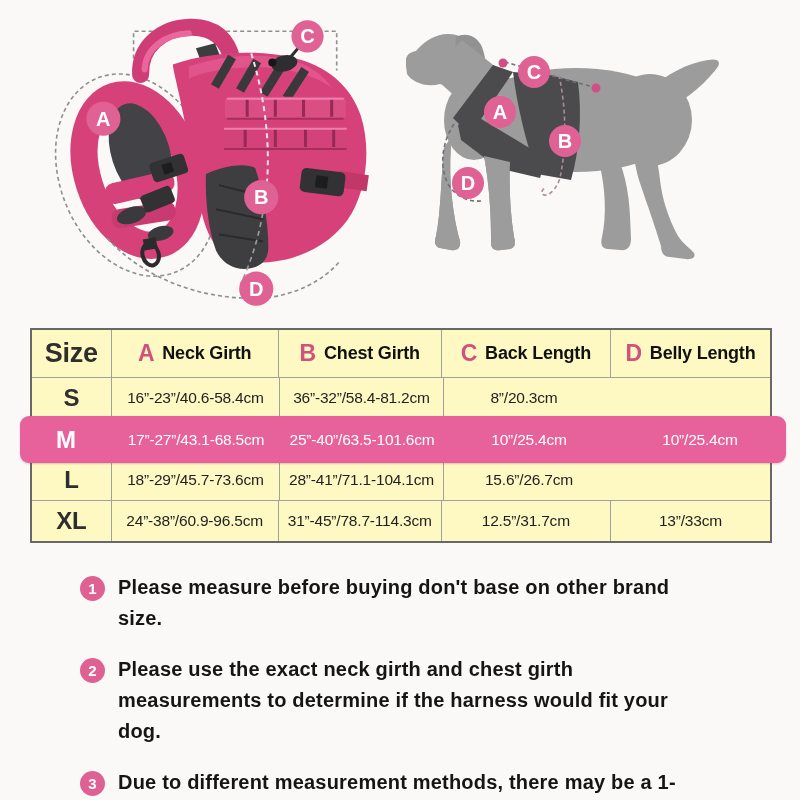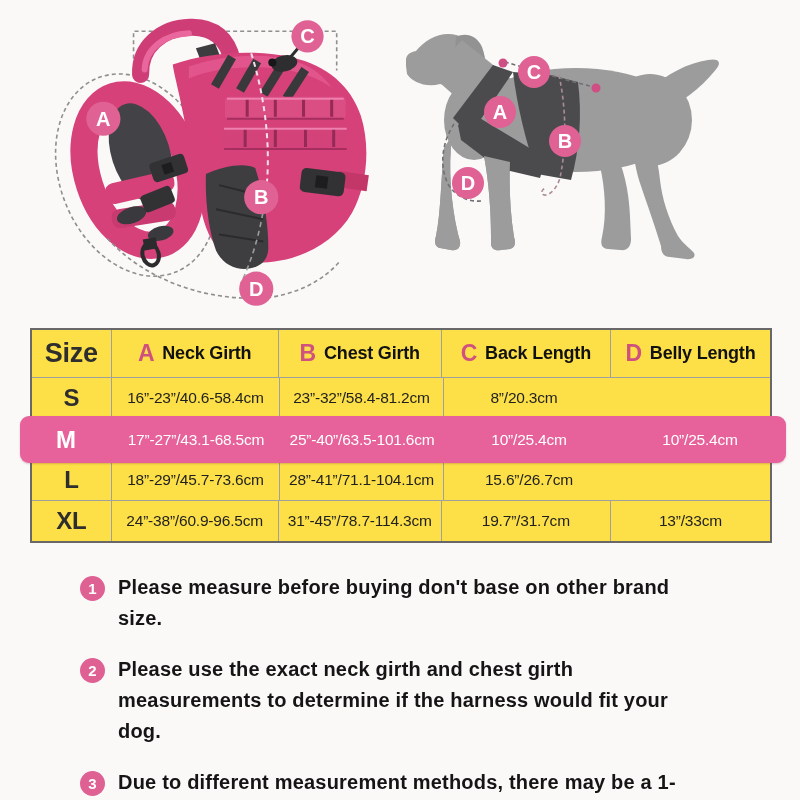--- a/index.html
+++ b/index.html
@@ -9,21 +9,21 @@
     width: 800px; height: 800px;
     background: #fbf9f8;
     font-family: "Liberation Sans", sans-serif;
     overflow: hidden;
   }
   .abs { position: absolute; }
 
   
   .size-table {
     position: absolute; left: 30px; top: 328px; width: 742px;
-    border: 2px solid #686868; background: #fde047;
+    border: 2px solid #686868; background: #fef9c3;
   }
   .t-row { display: flex; height: 41px; position: relative; }
   .t-row.hdr { height: 47px; }
   .t-row + .t-row { border-top: 1px solid #a0a0a0; }
   .t-cell {
     display: flex; align-items: center; justify-content: center;
     border-right: 1px solid #a0a0a0;
     font-size: 15.5px; color: #1f1f1f; letter-spacing: -0.2px;
     white-space: nowrap;
   }
@@ -229,21 +229,21 @@
       </div>
     <div class="t-cell c4">
         <span class="letter">D</span>
         <span>Belly Length</span>
       </div>
   </div>
 
   <div class="t-row">
     <div class="t-cell c0 size-cell">S</div>
     <div class="t-cell c1">16”-23”/40.6-58.4cm</div>
-    <div class="t-cell c2">23”-32”/58.4-81.2cm</div>
+    <div class="t-cell c2">36”-32”/58.4-81.2cm</div>
     <div class="t-cell c4">8”/20.3cm</div>
   </div>
 
   <div class="t-row">
     <div class="hl-bar">
       <div class="t-cell c0 size-cell">M</div>
       <div class="t-cell c1">17”-27”/43.1-68.5cm</div>
       <div class="t-cell c2">25”-40”/63.5-101.6cm</div>
       <div class="t-cell c3">10”/25.4cm</div>
       <div class="t-cell c4">10”/25.4cm</div>
@@ -254,21 +254,21 @@
     <div class="t-cell c0 size-cell">L</div>
     <div class="t-cell c1">18”-29”/45.7-73.6cm</div>
     <div class="t-cell c2">28”-41”/71.1-104.1cm</div>
     <div class="t-cell c3">15.6”/26.7cm</div>
   </div>
 
   <div class="t-row">
     <div class="t-cell c0 size-cell">XL</div>
     <div class="t-cell c1">24”-38”/60.9-96.5cm</div>
     <div class="t-cell c2">31”-45”/78.7-114.3cm</div>
-    <div class="t-cell c3">19.7”/31.7cm</div>
+    <div class="t-cell c3">12.5”/31.7cm</div>
     <div class="t-cell c4">13”/33cm</div>
   </div>
 </div>
 
 <div class="notes">
   <div class="note">
     <div class="note-num">1</div>
     <div class="note-text">Please measure before buying don't base on other brand size.</div>
   </div>
   <div class="note">

